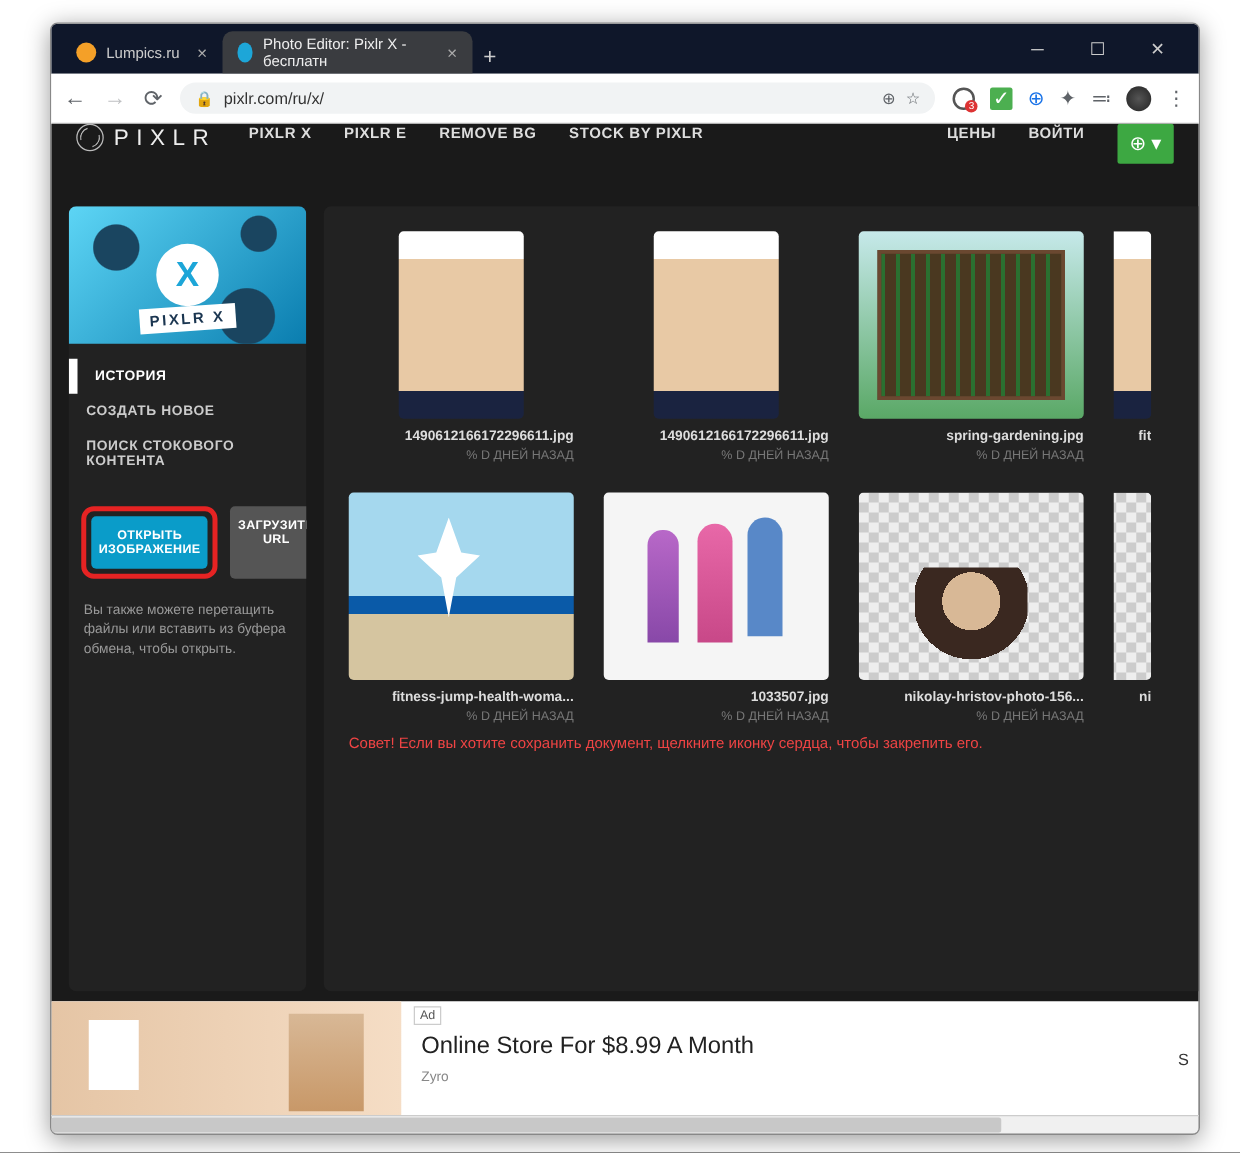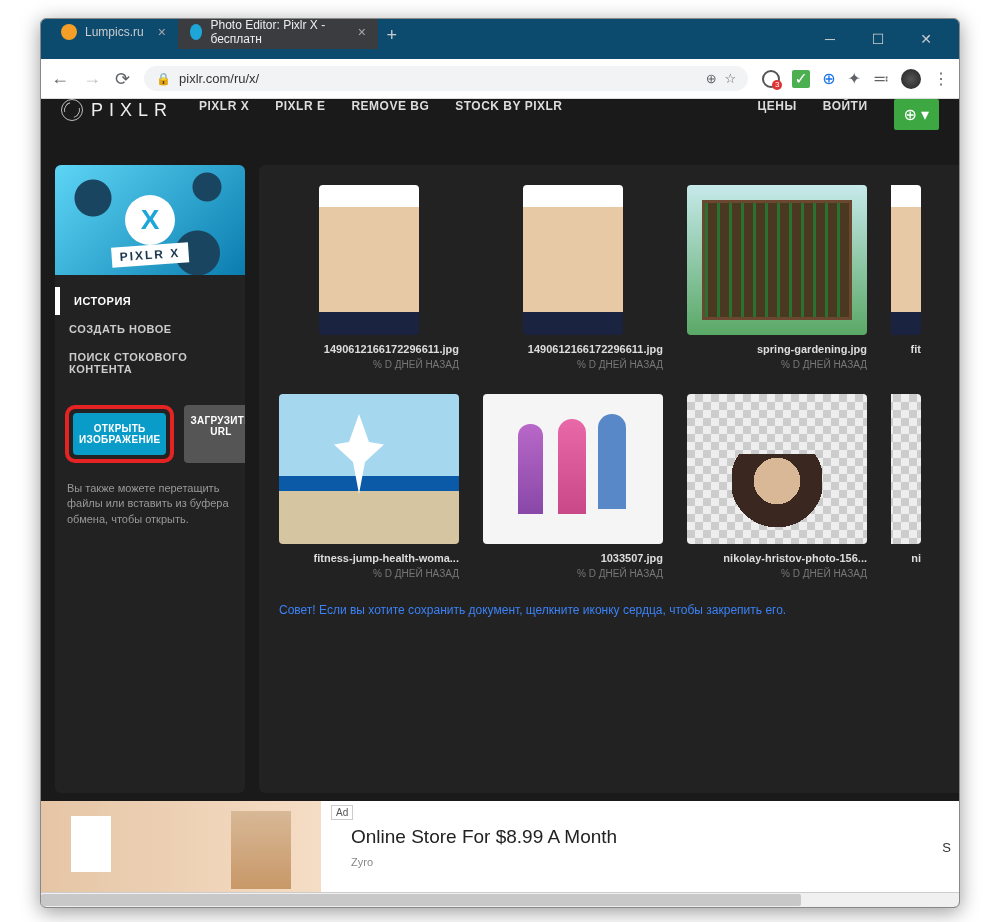--- a/index.html
+++ b/index.html
@@ -1,18 +1,18 @@
 <!DOCTYPE html>
 <html><head>
 <meta charset="utf-8">
 <style>
 *{margin:0;padding:0;box-sizing:border-box;font-family:Arial,Helvetica,sans-serif}
 body{background:#fff;width:992px;height:922px;overflow:hidden}
 .window{position:absolute;top:18px;left:40px;width:920px;height:890px;background:#fff;border:1px solid #888;border-radius:6px;box-shadow:0 4px 20px rgba(0,0,0,.4);overflow:hidden;display:flex;flex-direction:column}
-.titlebar{height:40px;background:#0c4a6e;display:flex;align-items:center;padding:10px 8px}
+.titlebar{height:40px;background:#0f172a;display:flex;align-items:center;padding:0 8px}
 .tabs{display:flex;height:100%;align-items:flex-end;gap:0}
 .tab{display:flex;align-items:center;gap:8px;padding:8px 12px;height:34px;font-size:12px;color:#ccc;border-radius:8px 8px 0 0;cursor:pointer;max-width:200px}
 .tab.active{background:#3a3c40;color:#eee}
 .tab-favicon{width:16px;height:16px;border-radius:50%;display:inline-block}
 .tab-close{font-size:14px;color:#aaa;margin-left:6px}
 .newtab{width:28px;height:28px;display:flex;align-items:center;justify-content:center;color:#ccc;font-size:18px}
 .winctrls{margin-left:auto;display:flex;gap:18px;padding-right:10px}
 .winctrl{width:30px;height:30px;display:flex;align-items:center;justify-content:center;color:#ccc;font-size:14px}
 .addrbar{height:40px;background:#fff;display:flex;align-items:center;padding:0 10px;gap:14px;border-bottom:1px solid #ddd}
 .navbtn{color:#5f6368;font-size:18px;cursor:pointer}
@@ -34,43 +34,43 @@
 .navspace{flex:1}
 .lang-btn{background:#3da842;padding:6px 10px;border-radius:2px;display:flex;align-items:center;gap:4px;color:#fff}
 .body-area{display:flex;padding:14px 0 14px 14px;gap:14px;height:calc(100% - 52px - 100px);overflow:hidden}
 .sidebar{width:190px;background:#222;border-radius:6px;overflow:hidden;display:flex;flex-direction:column}
 .sidebar-hero{height:110px;background:linear-gradient(135deg,#5dd5f5,#0a7daf);position:relative;display:flex;align-items:center;justify-content:center}
 .sidebar-hero::before{content:"";position:absolute;inset:0;background:radial-gradient(circle at 20% 30%,#1a4560 0 18px,transparent 19px),radial-gradient(circle at 80% 20%,#1a4560 0 14px,transparent 15px),radial-gradient(circle at 75% 80%,#1a4560 0 22px,transparent 23px)}
 .hero-x{width:50px;height:50px;background:#fff;border-radius:50%;display:flex;align-items:center;justify-content:center;font-size:28px;font-weight:900;color:#1da6d8;position:relative;z-index:1}
 .hero-label{position:absolute;bottom:10px;left:50%;transform:translateX(-50%) rotate(-4deg);background:#fff;color:#1a3550;font-weight:900;font-size:12px;padding:3px 8px;letter-spacing:2px;z-index:1}
 .sidebar-menu{padding:12px 0}
 .menu-item{padding:8px 14px;color:#ccc;font-size:11px;font-weight:700;letter-spacing:.5px;cursor:pointer}
-.menu-item.active{border-left:5px solid #ffffff;color:#fff}
+.menu-item.active{border-left:7px solid #ffffff;color:#fff}
 .sidebar-btns{padding:10px;display:flex;flex-direction:row;gap:10px}
 .btn{padding:10px 6px;text-align:center;font-size:10px;font-weight:700;color:#fff;border-radius:4px;cursor:pointer;letter-spacing:.3px}
 .btn-primary{background:#0a9cc9}
 .btn-secondary{background:#555}
 .highlight{border:4px solid #e62323;border-radius:10px;padding:4px}
 .sidebar-hint{padding:8px 12px 16px;color:#999;font-size:11px;line-height:1.4}
 .main{flex:1;background:#222;border-radius:6px 0 0 6px;padding:20px;overflow:hidden}
 .grid{display:flex;flex-wrap:wrap;gap:24px}
 .card{width:180px;display:flex;flex-direction:column;align-items:flex-end}
 .thumb{width:180px;height:150px;background:#384;border-radius:4px;background-size:cover;background-position:center}
 .thumb.portrait{width:100px;margin:0 auto}
 .card-title{color:#ddd;font-size:11px;font-weight:700;margin-top:8px;text-align:center;white-space:nowrap;overflow:hidden;text-overflow:ellipsis;max-width:100%}
 .card-sub{color:#777;font-size:10px;margin-top:4px;text-align:center}
 .card.cut{width:30px;overflow:hidden}
 .card.cut .thumb{width:180px}
-.tip{color:#3b82f6;font-size:12px;margin-top:24px}
+.tip{color:#ef4444;font-size:12px;margin-top:8px}
 .adbar{position:absolute;bottom:14px;left:0;right:0;height:92px;background:#fff;display:flex;align-items:center;overflow:hidden}
 .adbadge{position:absolute;top:4px;left:290px;font-size:10px;background:#fff;border:1px solid #ccc;padding:1px 4px;color:#555}
 .ad-img{width:280px;height:100%;background:linear-gradient(90deg,#e5c5a5,#f5ddc5);position:relative;overflow:hidden}
 .ad-img::before{content:"";position:absolute;left:30px;top:15px;width:40px;height:56px;background:#fff}
 .ad-img::after{content:"";position:absolute;right:30px;top:10px;width:60px;height:78px;background:linear-gradient(#d8b896,#c89868)}
-.ad-text{flex:1;padding-left:30px}
+.ad-text{flex:1;padding-left:16px}
 .ad-title{font-size:19px;color:#222}
 .ad-sub{font-size:11px;color:#888;margin-top:8px}
 .hscroll{position:absolute;bottom:0;left:0;right:0;height:15px;background:#f0f0f0;border-top:1px solid #ccc}
 .hscroll-thumb{position:absolute;left:0;top:1px;bottom:1px;width:760px;background:#c8c8c8;border-radius:2px}
 .t1{background:linear-gradient(#fff 0 15%,#e8c9a5 15% 85%,#1a2340 85% 100%)}
 .t3{background:linear-gradient(#c6e9ea,#5aa866);position:relative}
 .t3::after{content:"";position:absolute;inset:15px;background:repeating-linear-gradient(90deg,#2a7030 0 3px,transparent 3px 12px),#4a3820;border:3px solid #6a4830}
 .t4{background:linear-gradient(#a5d8ee 0 55%,#0a5aa8 55% 65%,#d5c5a0 65% 100%);position:relative}
 .t4::after{content:"";position:absolute;left:55px;top:20px;width:50px;height:80px;background:#fff;clip-path:polygon(50% 0,70% 35%,100% 38%,62% 60%,50% 100%,38% 60%,0 38%,30% 35%)}
 .t5{background:#f5f5f5;position:relative}

